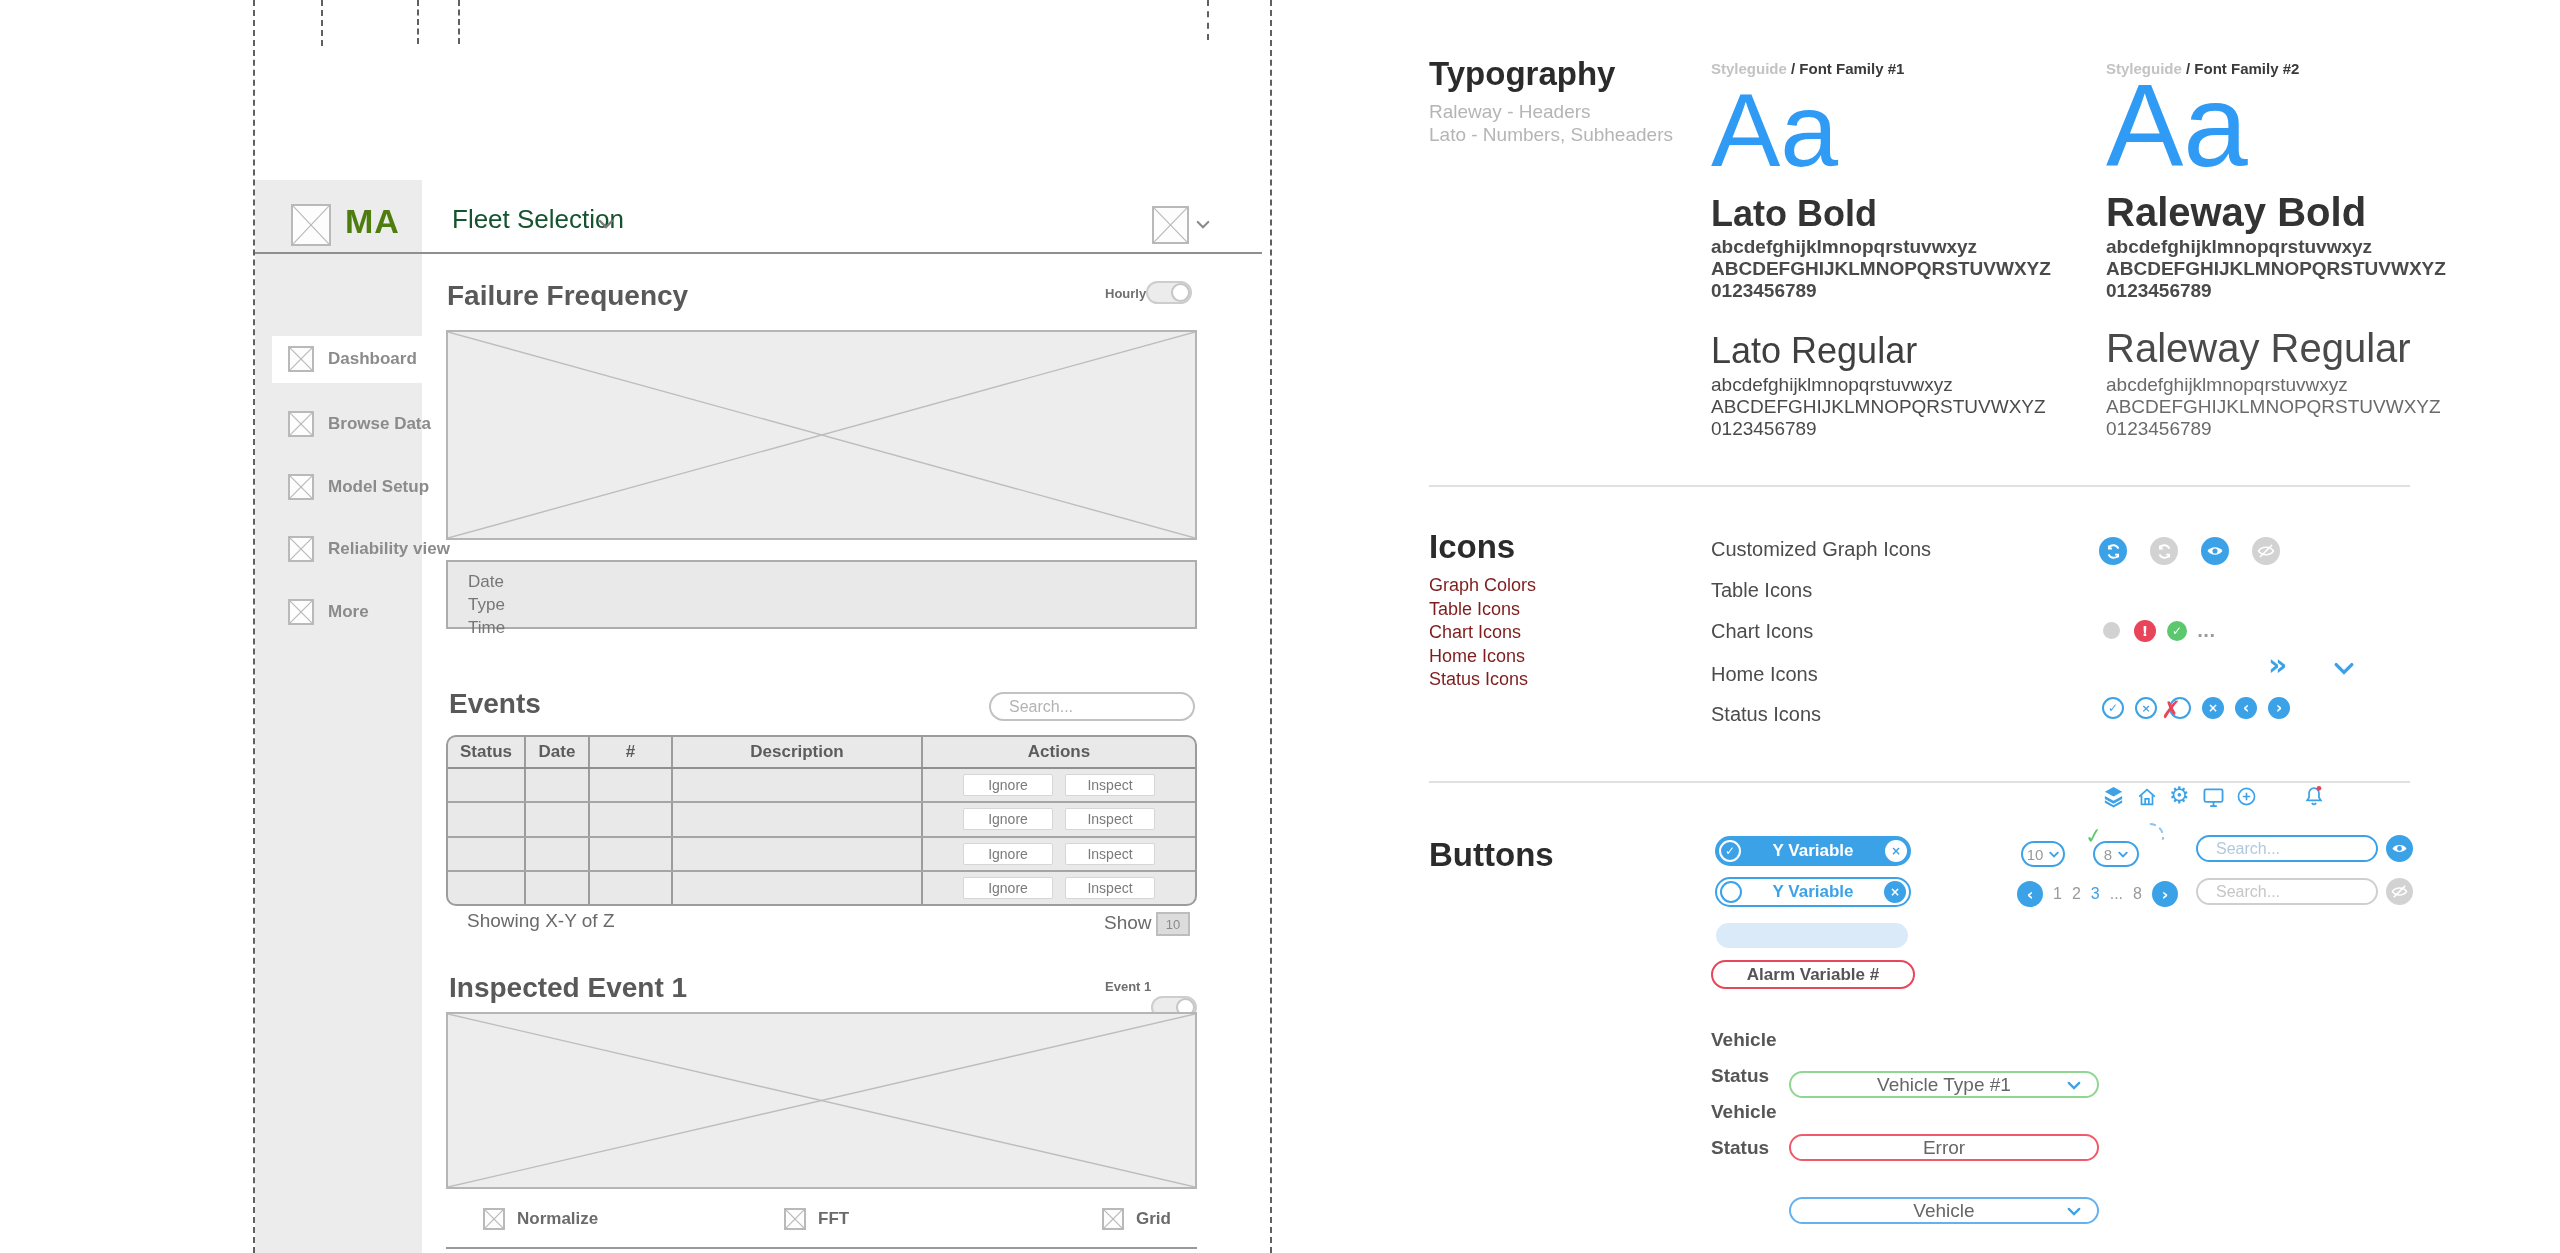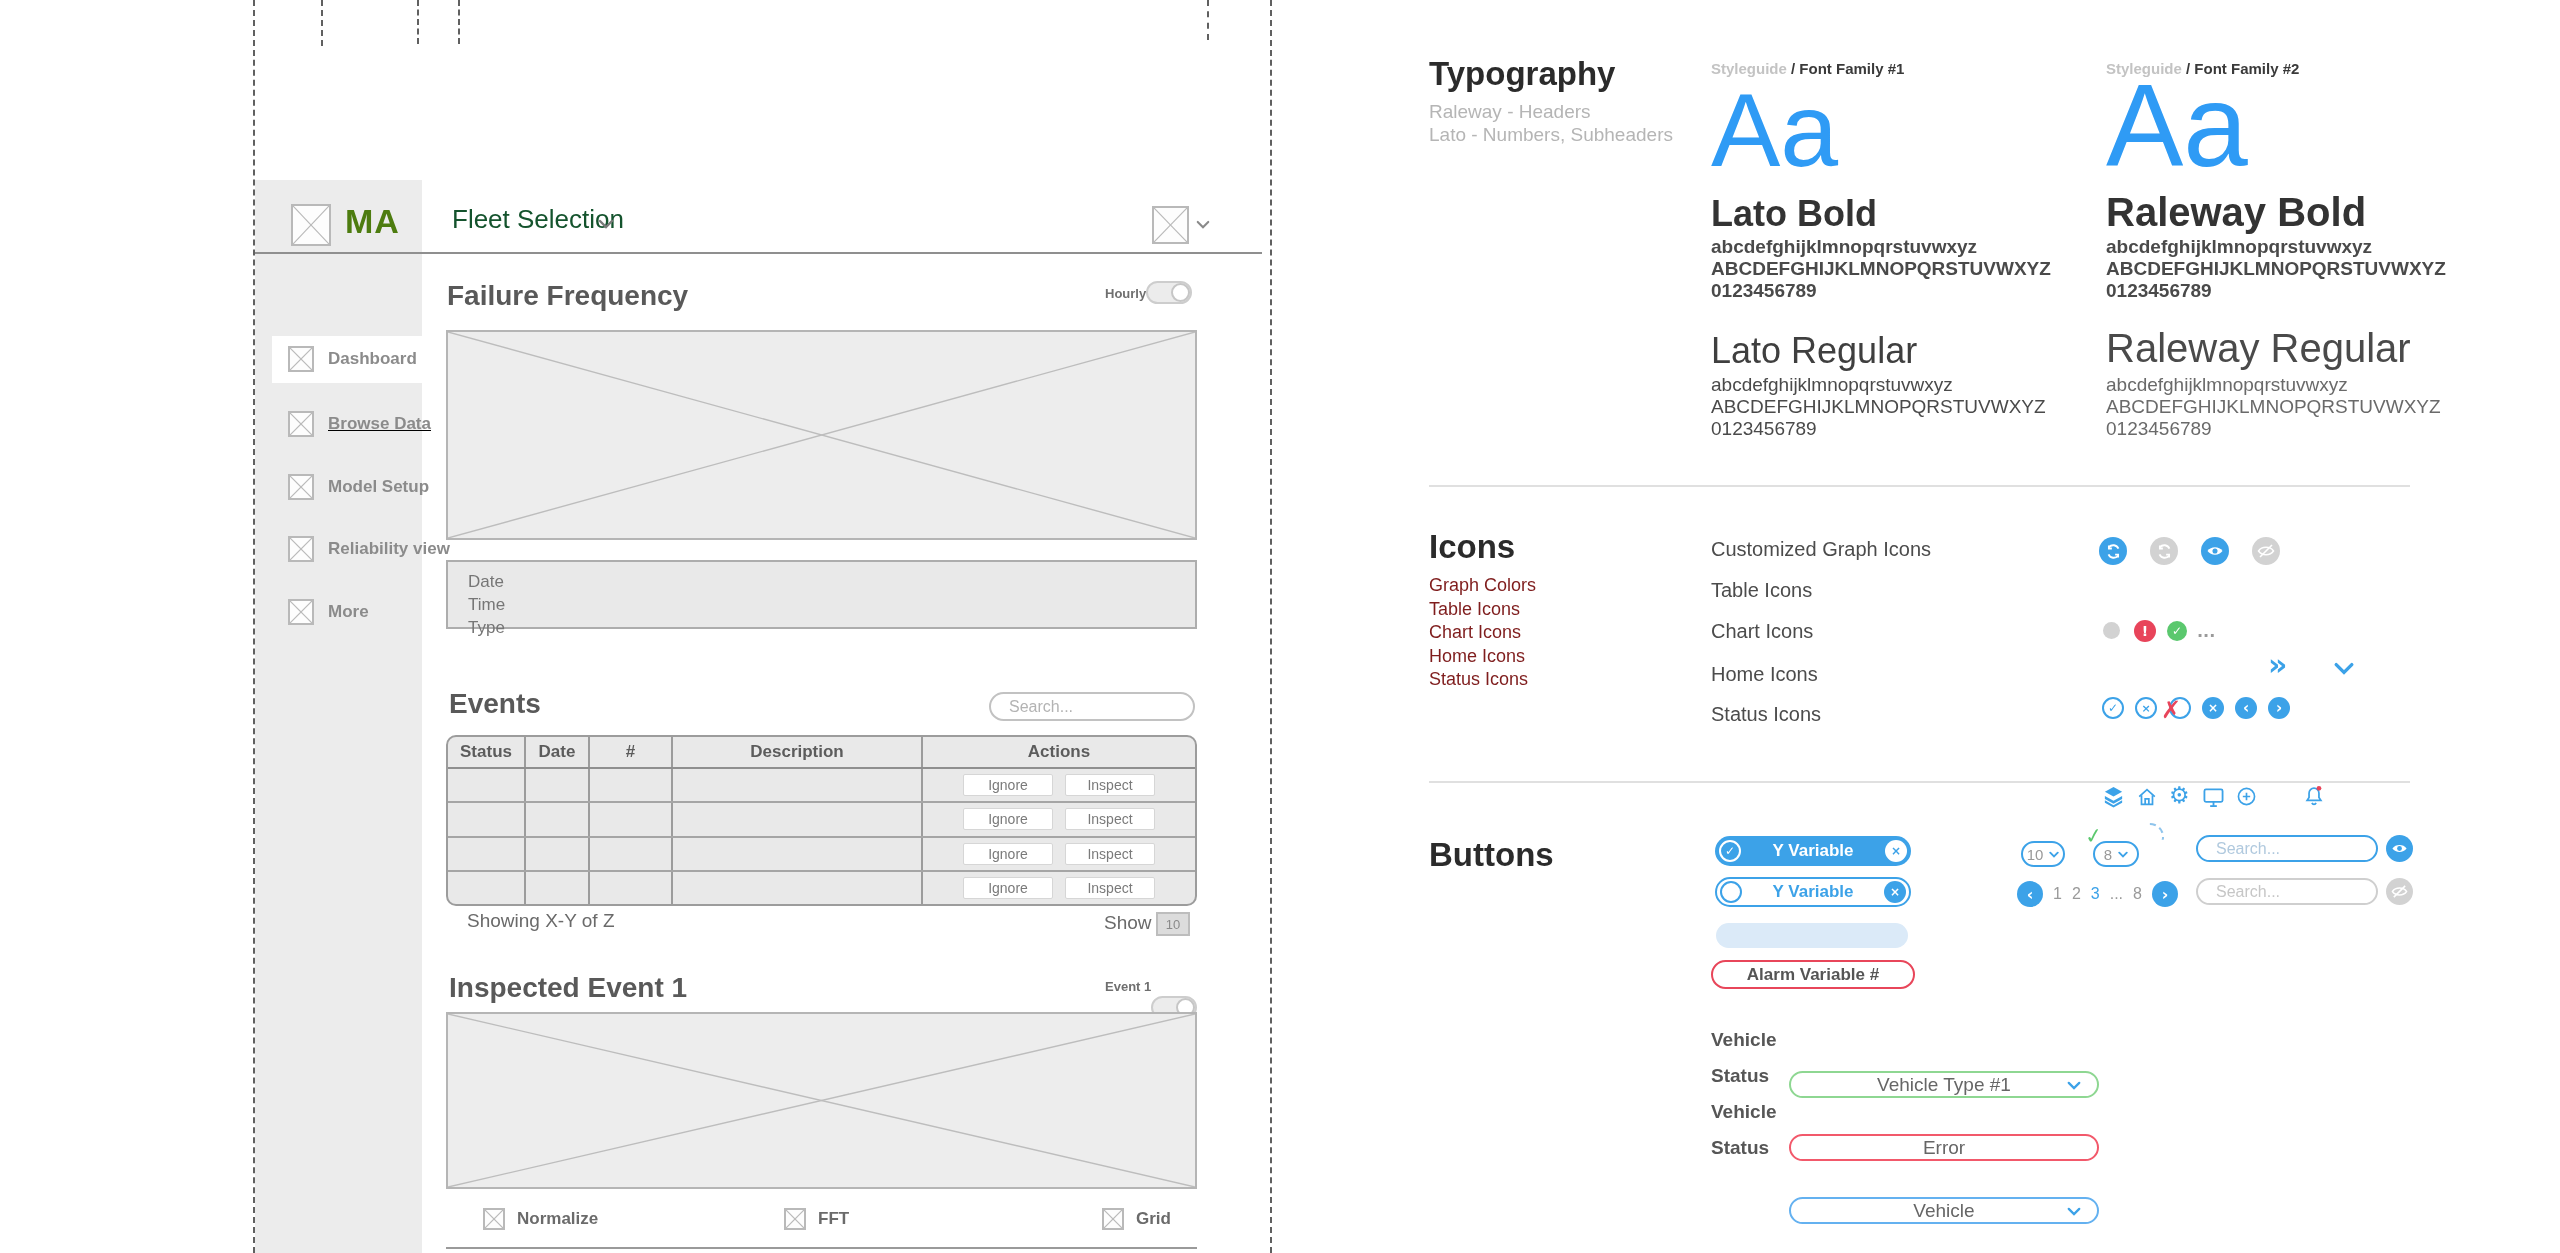--- a/index.html
+++ b/index.html
@@ -137,21 +137,21 @@
 
   <div class="abs side-item" style="left:288px;top:346px;">
     <span class="xbox" style="width:26px;height:26px;">
         <svg viewBox="0 0 10 10" preserveAspectRatio="none">
           <line x1="0" y1="0" x2="10" y2="10"></line>
           <line x1="10" y1="0" x2="0" y2="10"></line>
         </svg>
       </span>
     <span class="lbl">Dashboard</span>
   </div>
-  <div class="abs side-item" style="left:288px;top:411px;text-decoration:underline;">
+  <div class="abs side-item" style="left:288px;top:411px;">
     <span class="xbox" style="width:26px;height:26px;">
         <svg viewBox="0 0 10 10" preserveAspectRatio="none">
           <line x1="0" y1="0" x2="10" y2="10"></line>
           <line x1="10" y1="0" x2="0" y2="10"></line>
         </svg>
       </span>
     <span class="lbl">Browse Data</span>
   </div>
   <div class="abs side-item" style="left:288px;top:474px;">
     <span class="xbox" style="width:26px;height:26px;">
@@ -189,22 +189,22 @@
 
   <div class="abs placeholder" style="left:446px;top:330px;width:751px;height:210px;">
     <svg viewBox="0 0 100 100" preserveAspectRatio="none">
         <line x1="0" y1="0" x2="100" y2="100" vector-effect="non-scaling-stroke"></line>
         <line x1="100" y1="0" x2="0" y2="100" vector-effect="non-scaling-stroke"></line>
       </svg>
   </div>
 
   <div class="abs infobox" style="left:446px;top:560px;width:751px;height:69px;">
     <div>Date</div>
+    <div>Type</div>
     <div>Time</div>
-    <div>Type</div>
   </div>
 
   <span class="abs sec-title" style="left:449px;top:688px;">Events</span>
   <div class="abs search-pill" style="left:989px;top:692px;width:206px;height:29px;">
     <span>Search...</span>
   </div>
 
   <div class="abs ev-table">
     <div class="ev-hrow">
       <div class="cell c0">Status</div>

